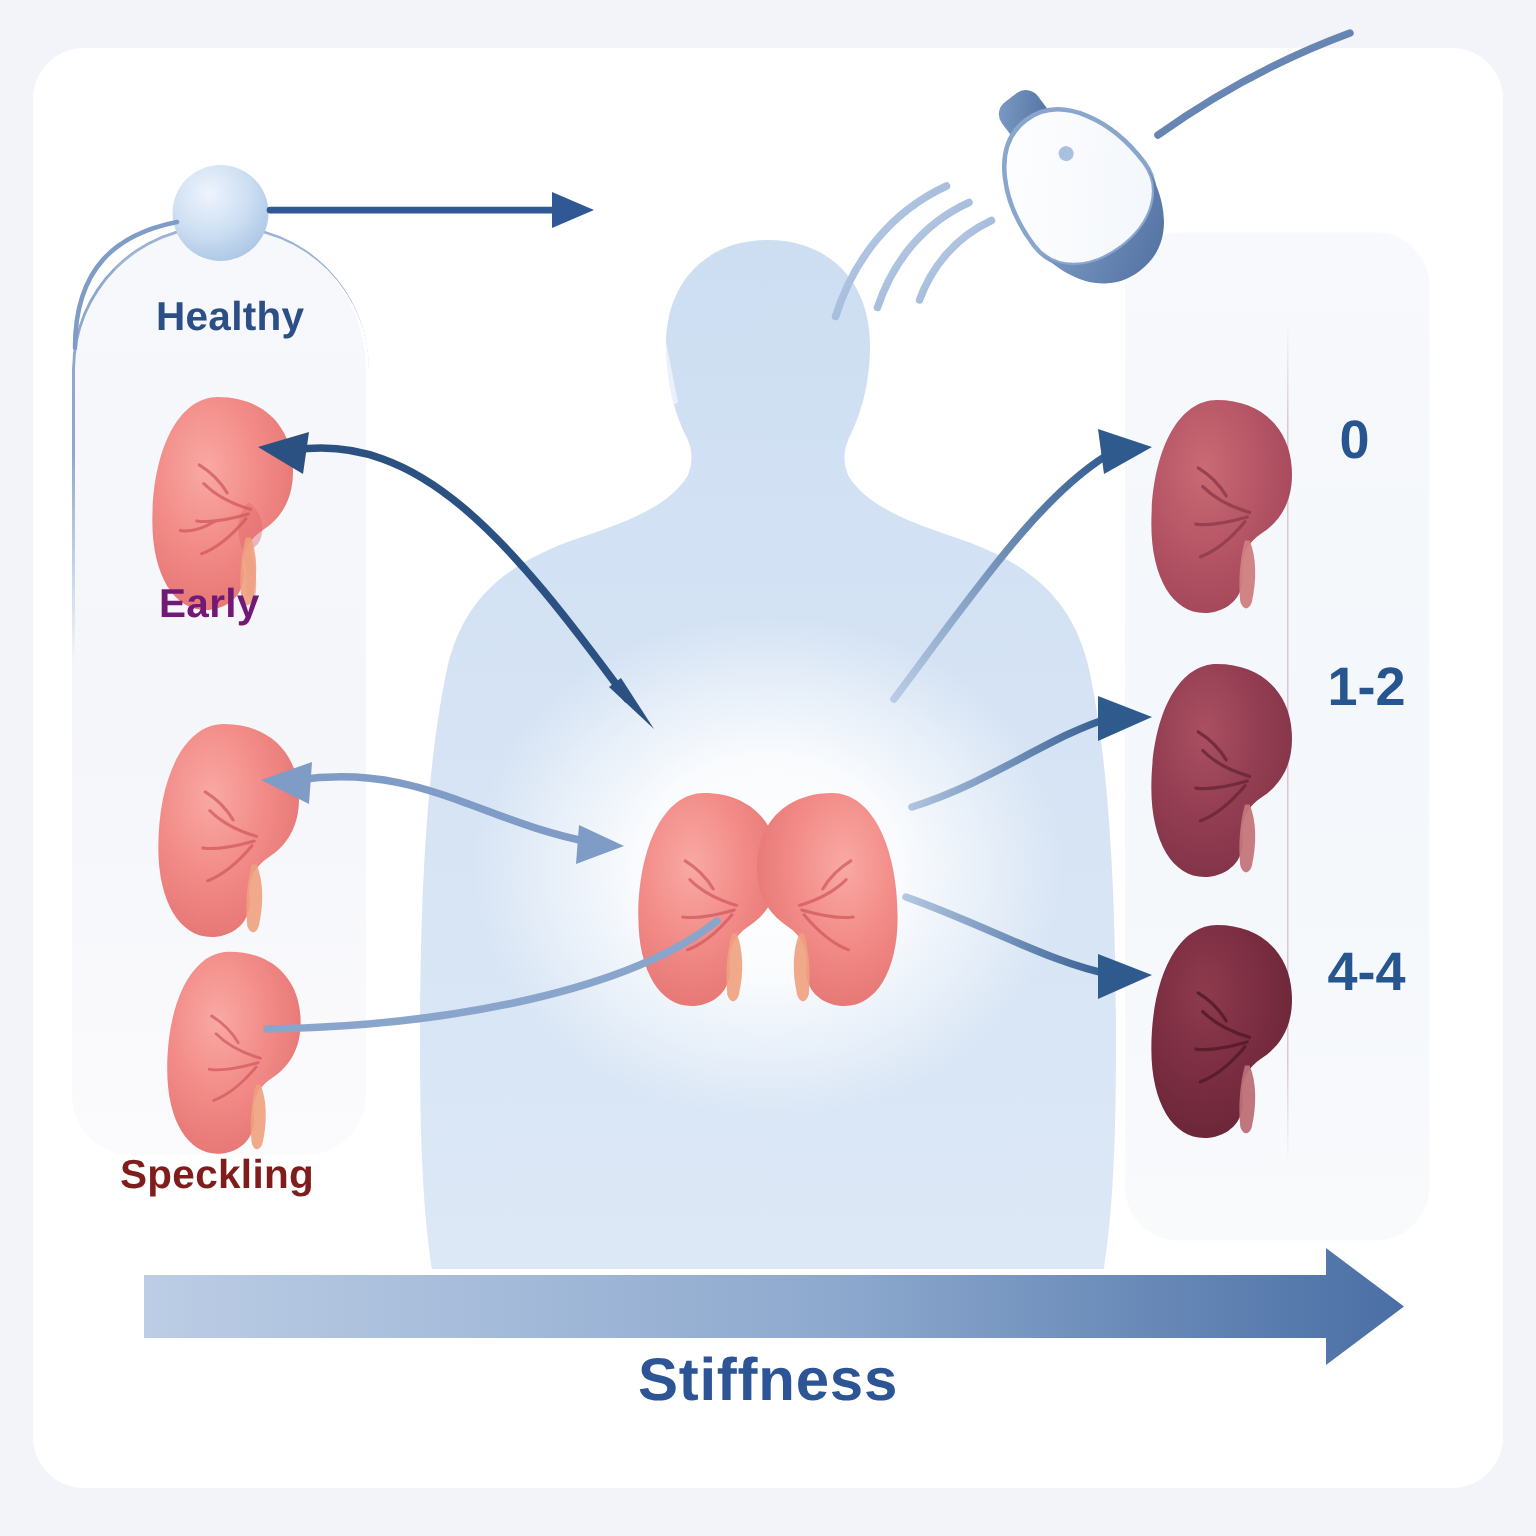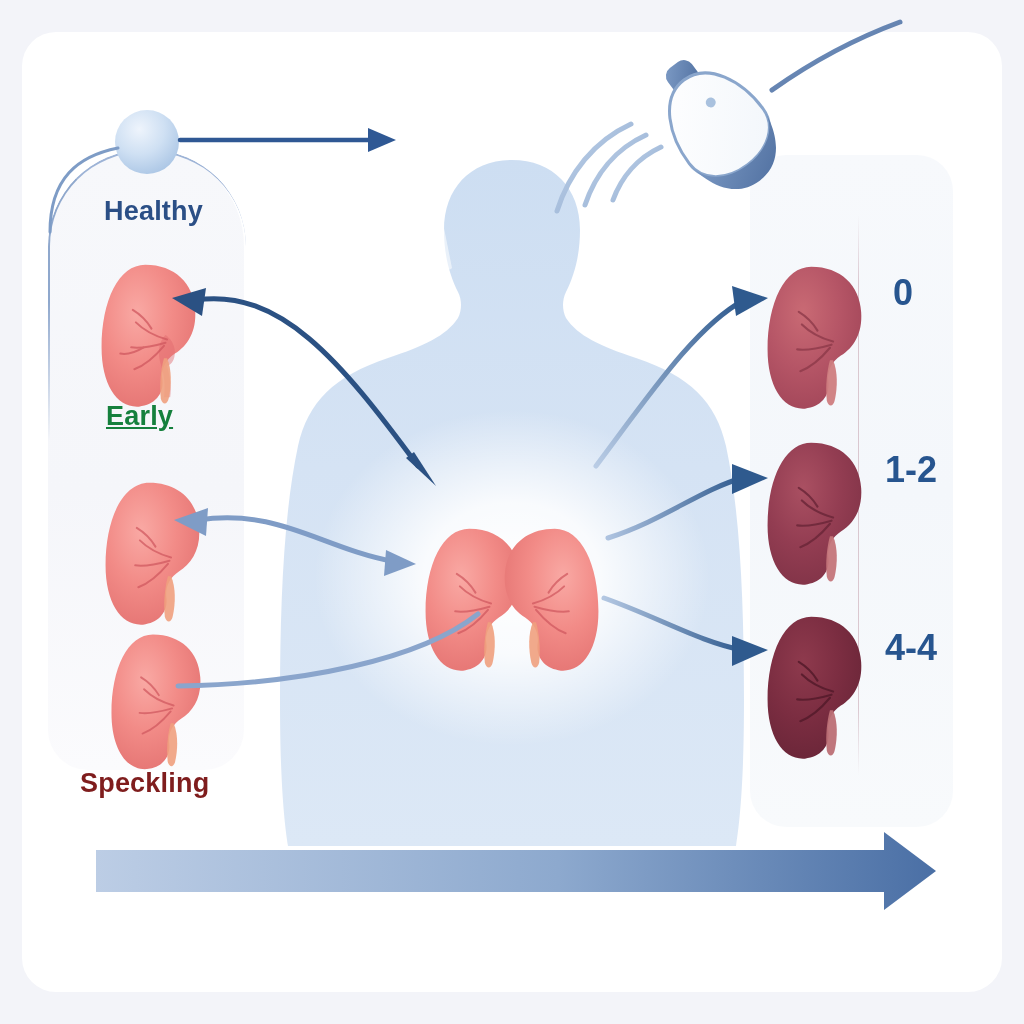--- a/index.html
+++ b/index.html
@@ -38,27 +38,27 @@
   }
   .right-divider{
     position:absolute;left:858px;top:215px;width:1px;height:560px;
     background:linear-gradient(180deg,rgba(200,170,180,0) 0%,rgba(196,160,172,.55) 12%,rgba(196,160,172,.55) 88%,rgba(200,170,180,0) 100%);
   }
   
   .lbl{
     position:absolute;white-space:nowrap;font-weight:700;letter-spacing:.2px;
   }
   .lbl-healthy{left:104px;top:196px;font-size:27px;color:#2b4f86;}
-  .lbl-early{left:106px;top:401px;font-size:27px;color:#15803d;text-decoration:underline;}
+  .lbl-early{left:106px;top:387px;font-size:27px;color:#701a75;}
   .lbl-speckling{left:80px;top:768px;font-size:27px;color:#7f1d1d;}
   .grade{
     position:absolute;font-size:36px;font-weight:700;color:#27558f;
   }
   .g0{left:893px;top:272px;}
-  .g12{left:885px;top:449px;}
+  .g12{left:885px;top:437px;}
   .g34{left:885px;top:627px;}
   .stiffness-label{
     position:absolute;left:0;right:0;top:898px;text-align:center;
     font-size:40px;font-weight:700;color:#2d5596;letter-spacing:.5px;
   }
   svg.layer{position:absolute;left:0;top:0;width:1024px;height:1024px;overflow:visible;}
   svg.layer *{vector-effect:none;}
 </style>
 </head>
 <body>
@@ -335,13 +335,14 @@
   </svg>
 
   <div class="lbl lbl-healthy">Healthy</div>
   <div class="lbl lbl-early">Early</div>
   <div class="lbl lbl-speckling">Speckling</div>
 
   <div class="grade g0">0</div>
   <div class="grade g12">1-2</div>
   <div class="grade g34">4-4</div>
 
+  <div class="stiffness-label">Stiffness</div>
 </div>
 
 </body></html>

